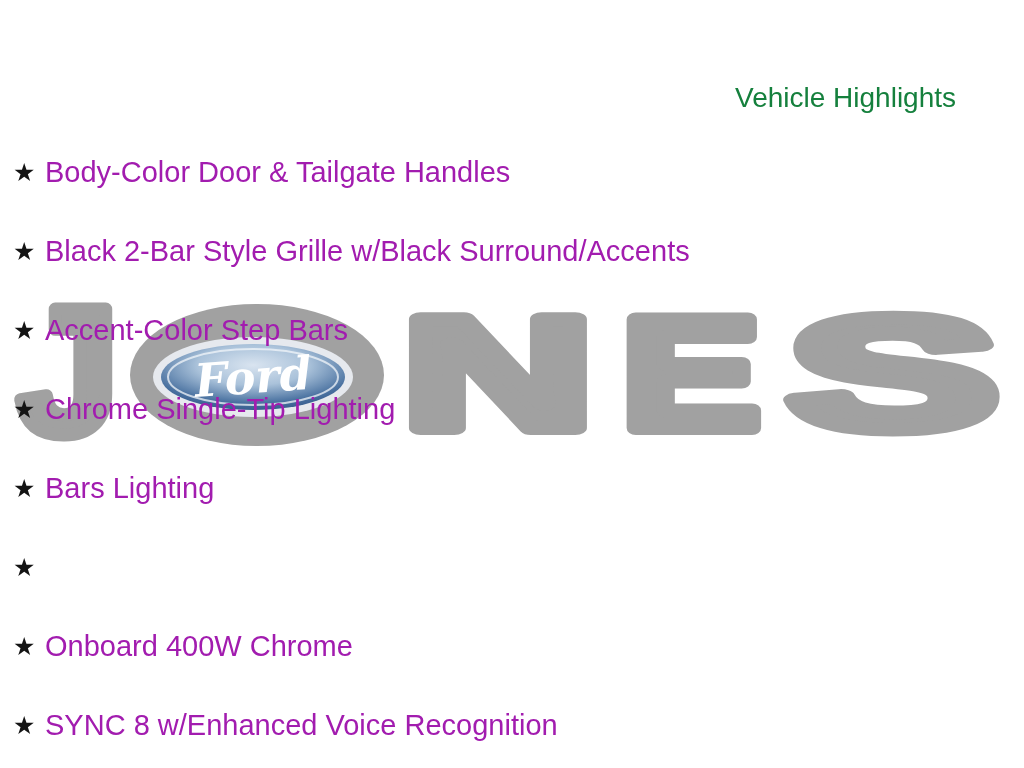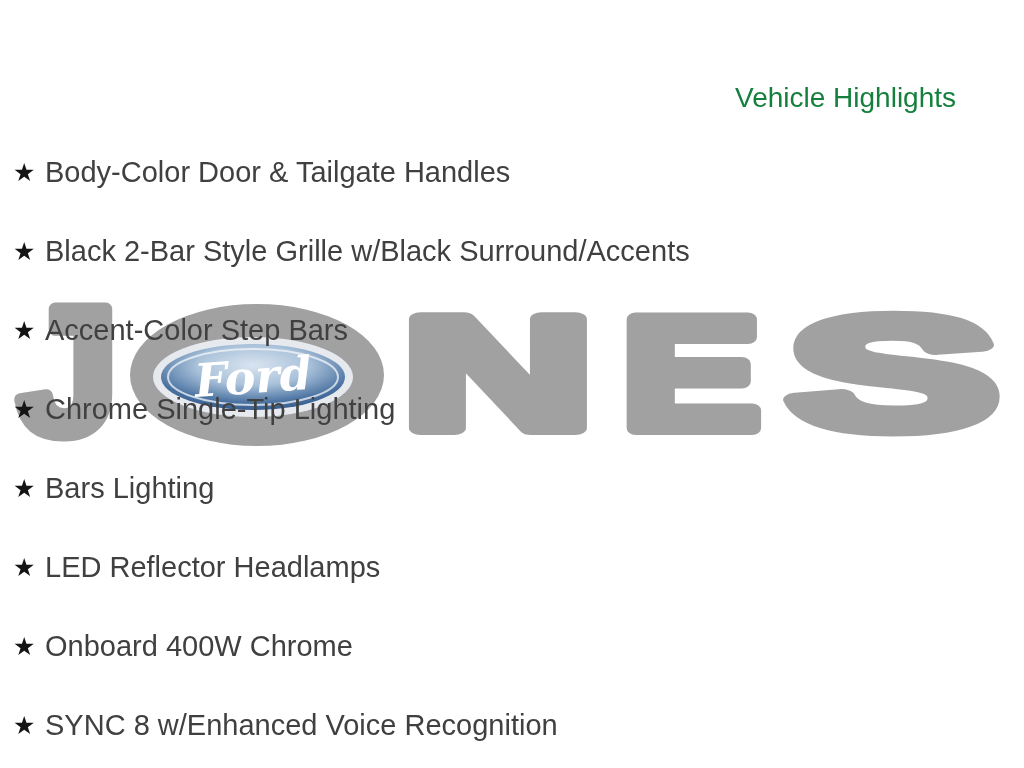--- a/index.html
+++ b/index.html
@@ -67,21 +67,21 @@
   .hl-star {
     width: 32px;
     font-size: 25px;
     line-height: 34px;
     color: #141414;
     flex: 0 0 32px;
   }
   .hl-text {
     font-size: 29px;
     line-height: 34px;
-    color: #404040;
+    color: #a21caf;
   }
 </style>
 </head>
 <body>
 
 <div class="slide">
 
   <div class="watermark">
     <svg viewBox="0 0 1024 172" xmlns="http://www.w3.org/2000/svg">
       <defs>
@@ -130,21 +130,20 @@
     <div class="hl-item">
       <span class="hl-star">★</span>
       <span class="hl-text">Chrome Single-Tip Lighting</span>
     </div>
     <div class="hl-item">
       <span class="hl-star">★</span>
       <span class="hl-text">Bars Lighting</span>
     </div>
     <div class="hl-item">
       <span class="hl-star">★</span>
-      <span class="hl-text">LED Reflector Headlamps</span>
     </div>
     <div class="hl-item">
       <span class="hl-star">★</span>
       <span class="hl-text">Onboard 400W Chrome</span>
     </div>
     <div class="hl-item">
       <span class="hl-star">★</span>
       <span class="hl-text">SYNC 8 w/Enhanced Voice Recognition</span>
     </div>
   </div>

